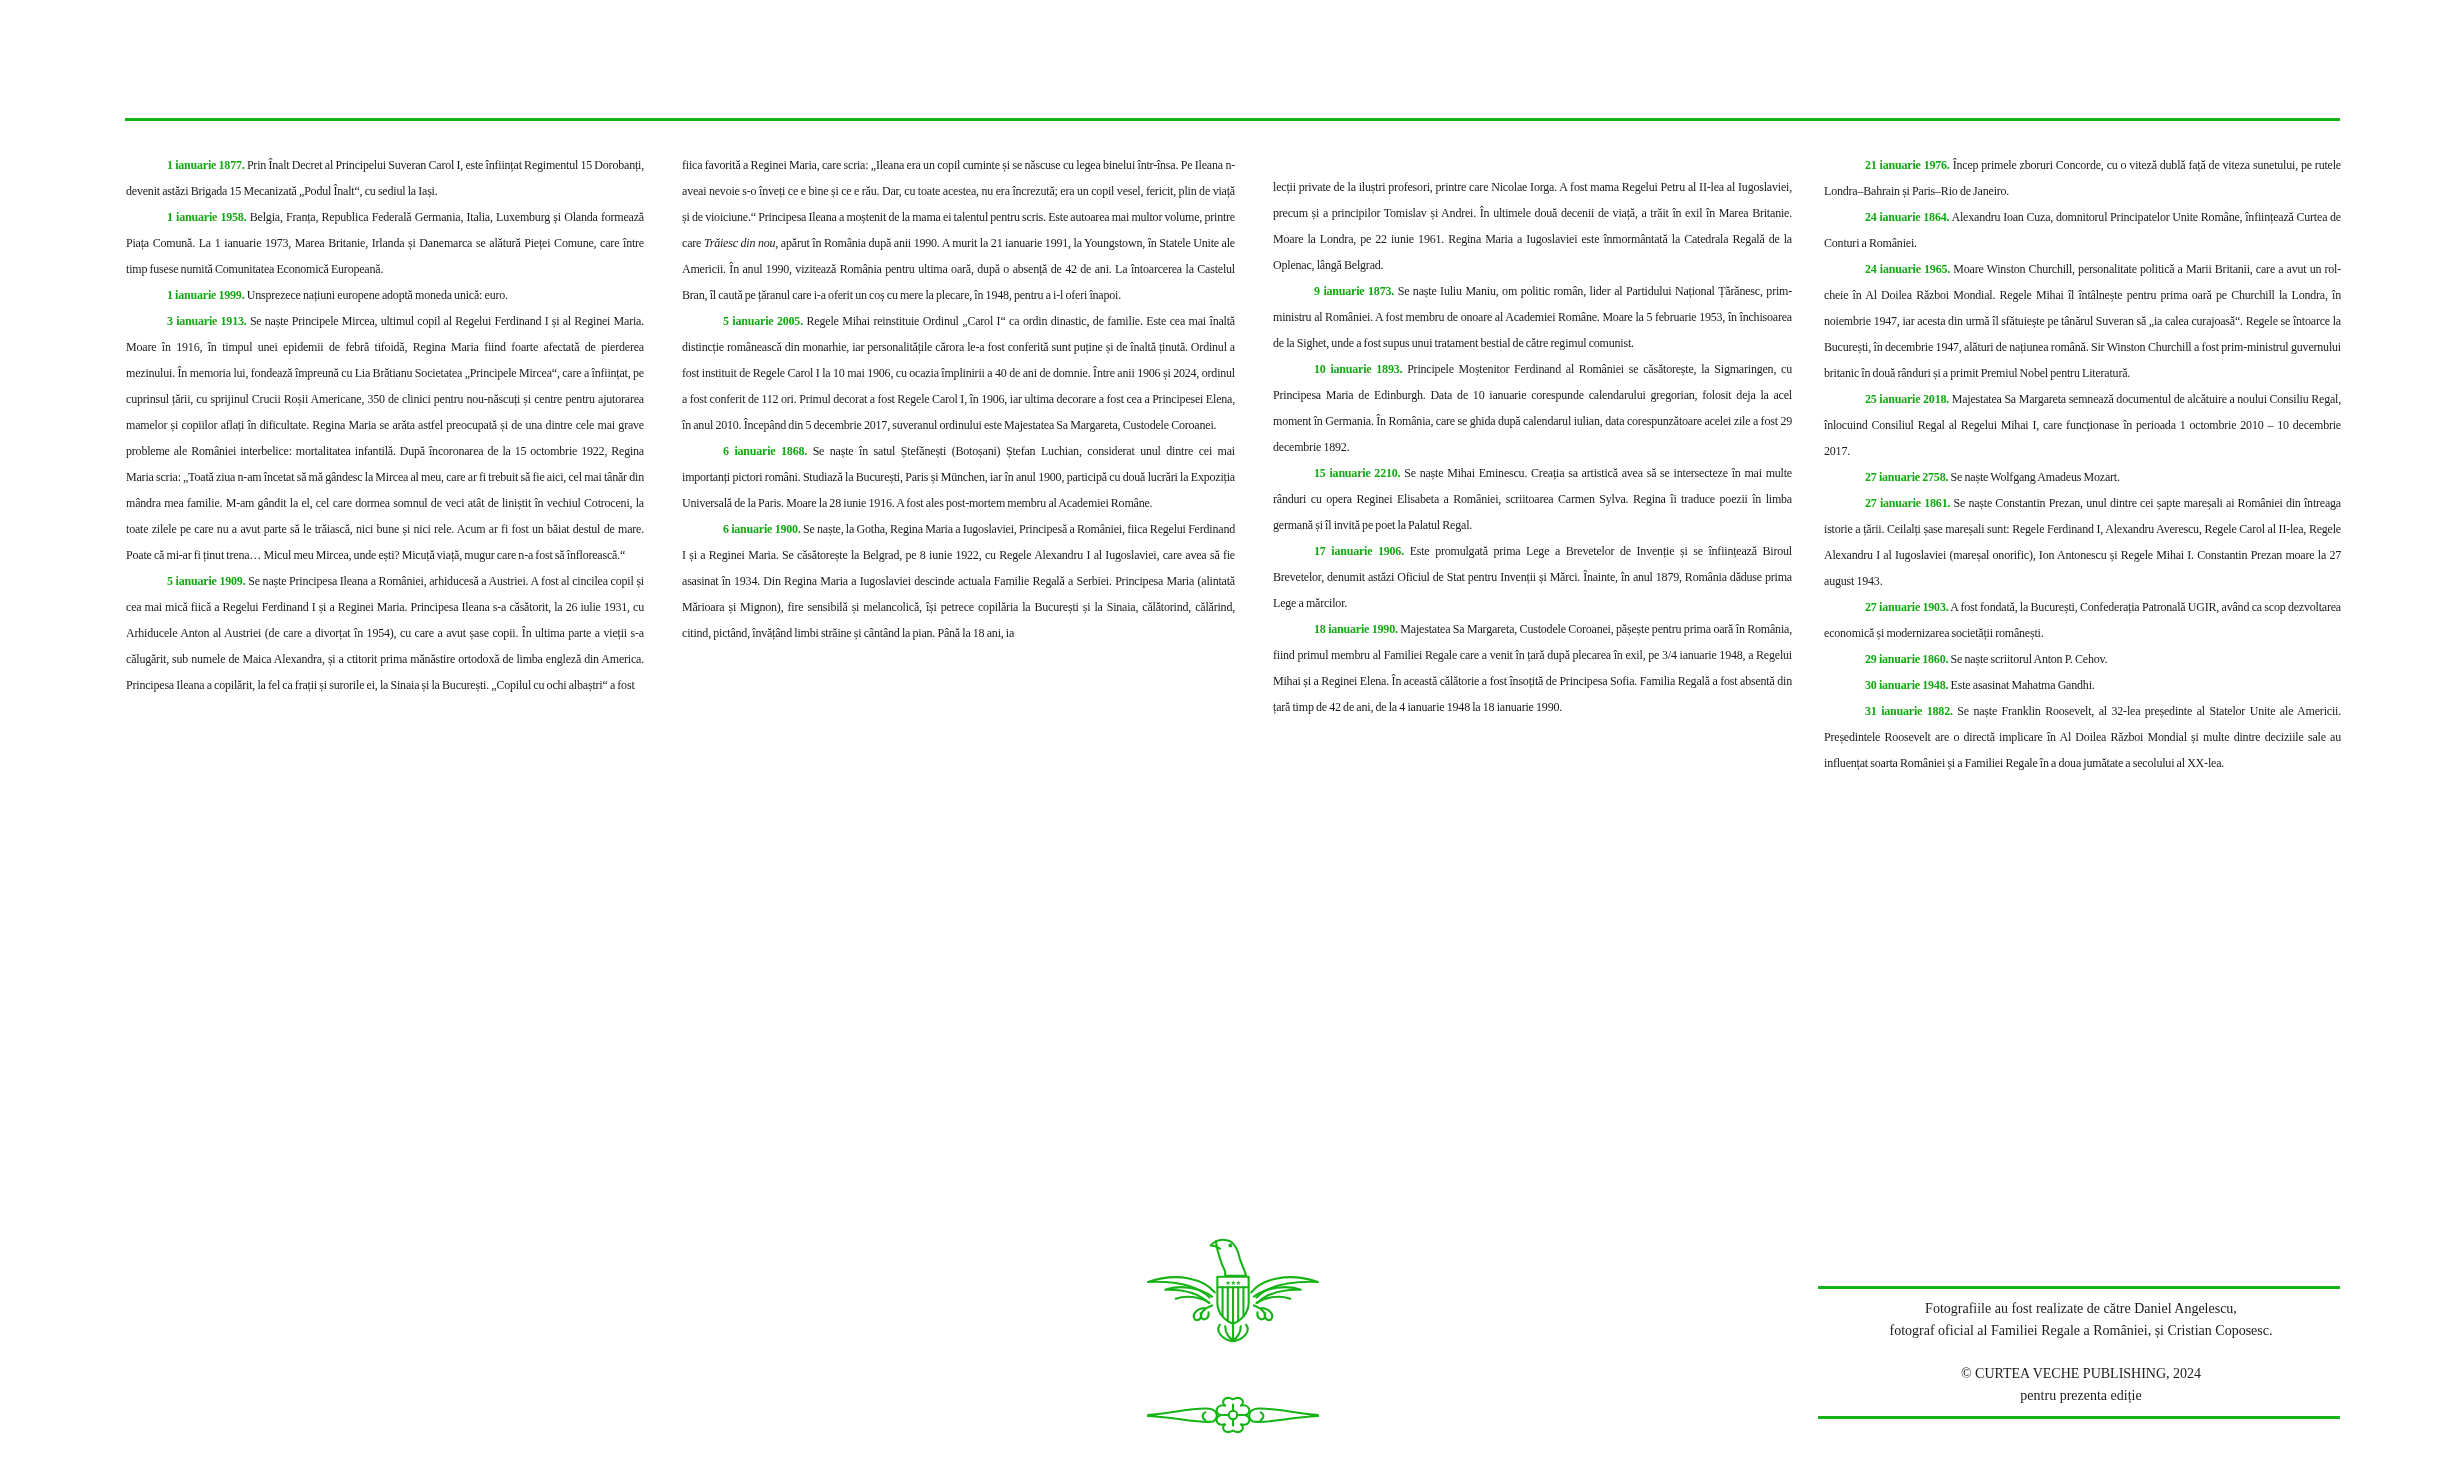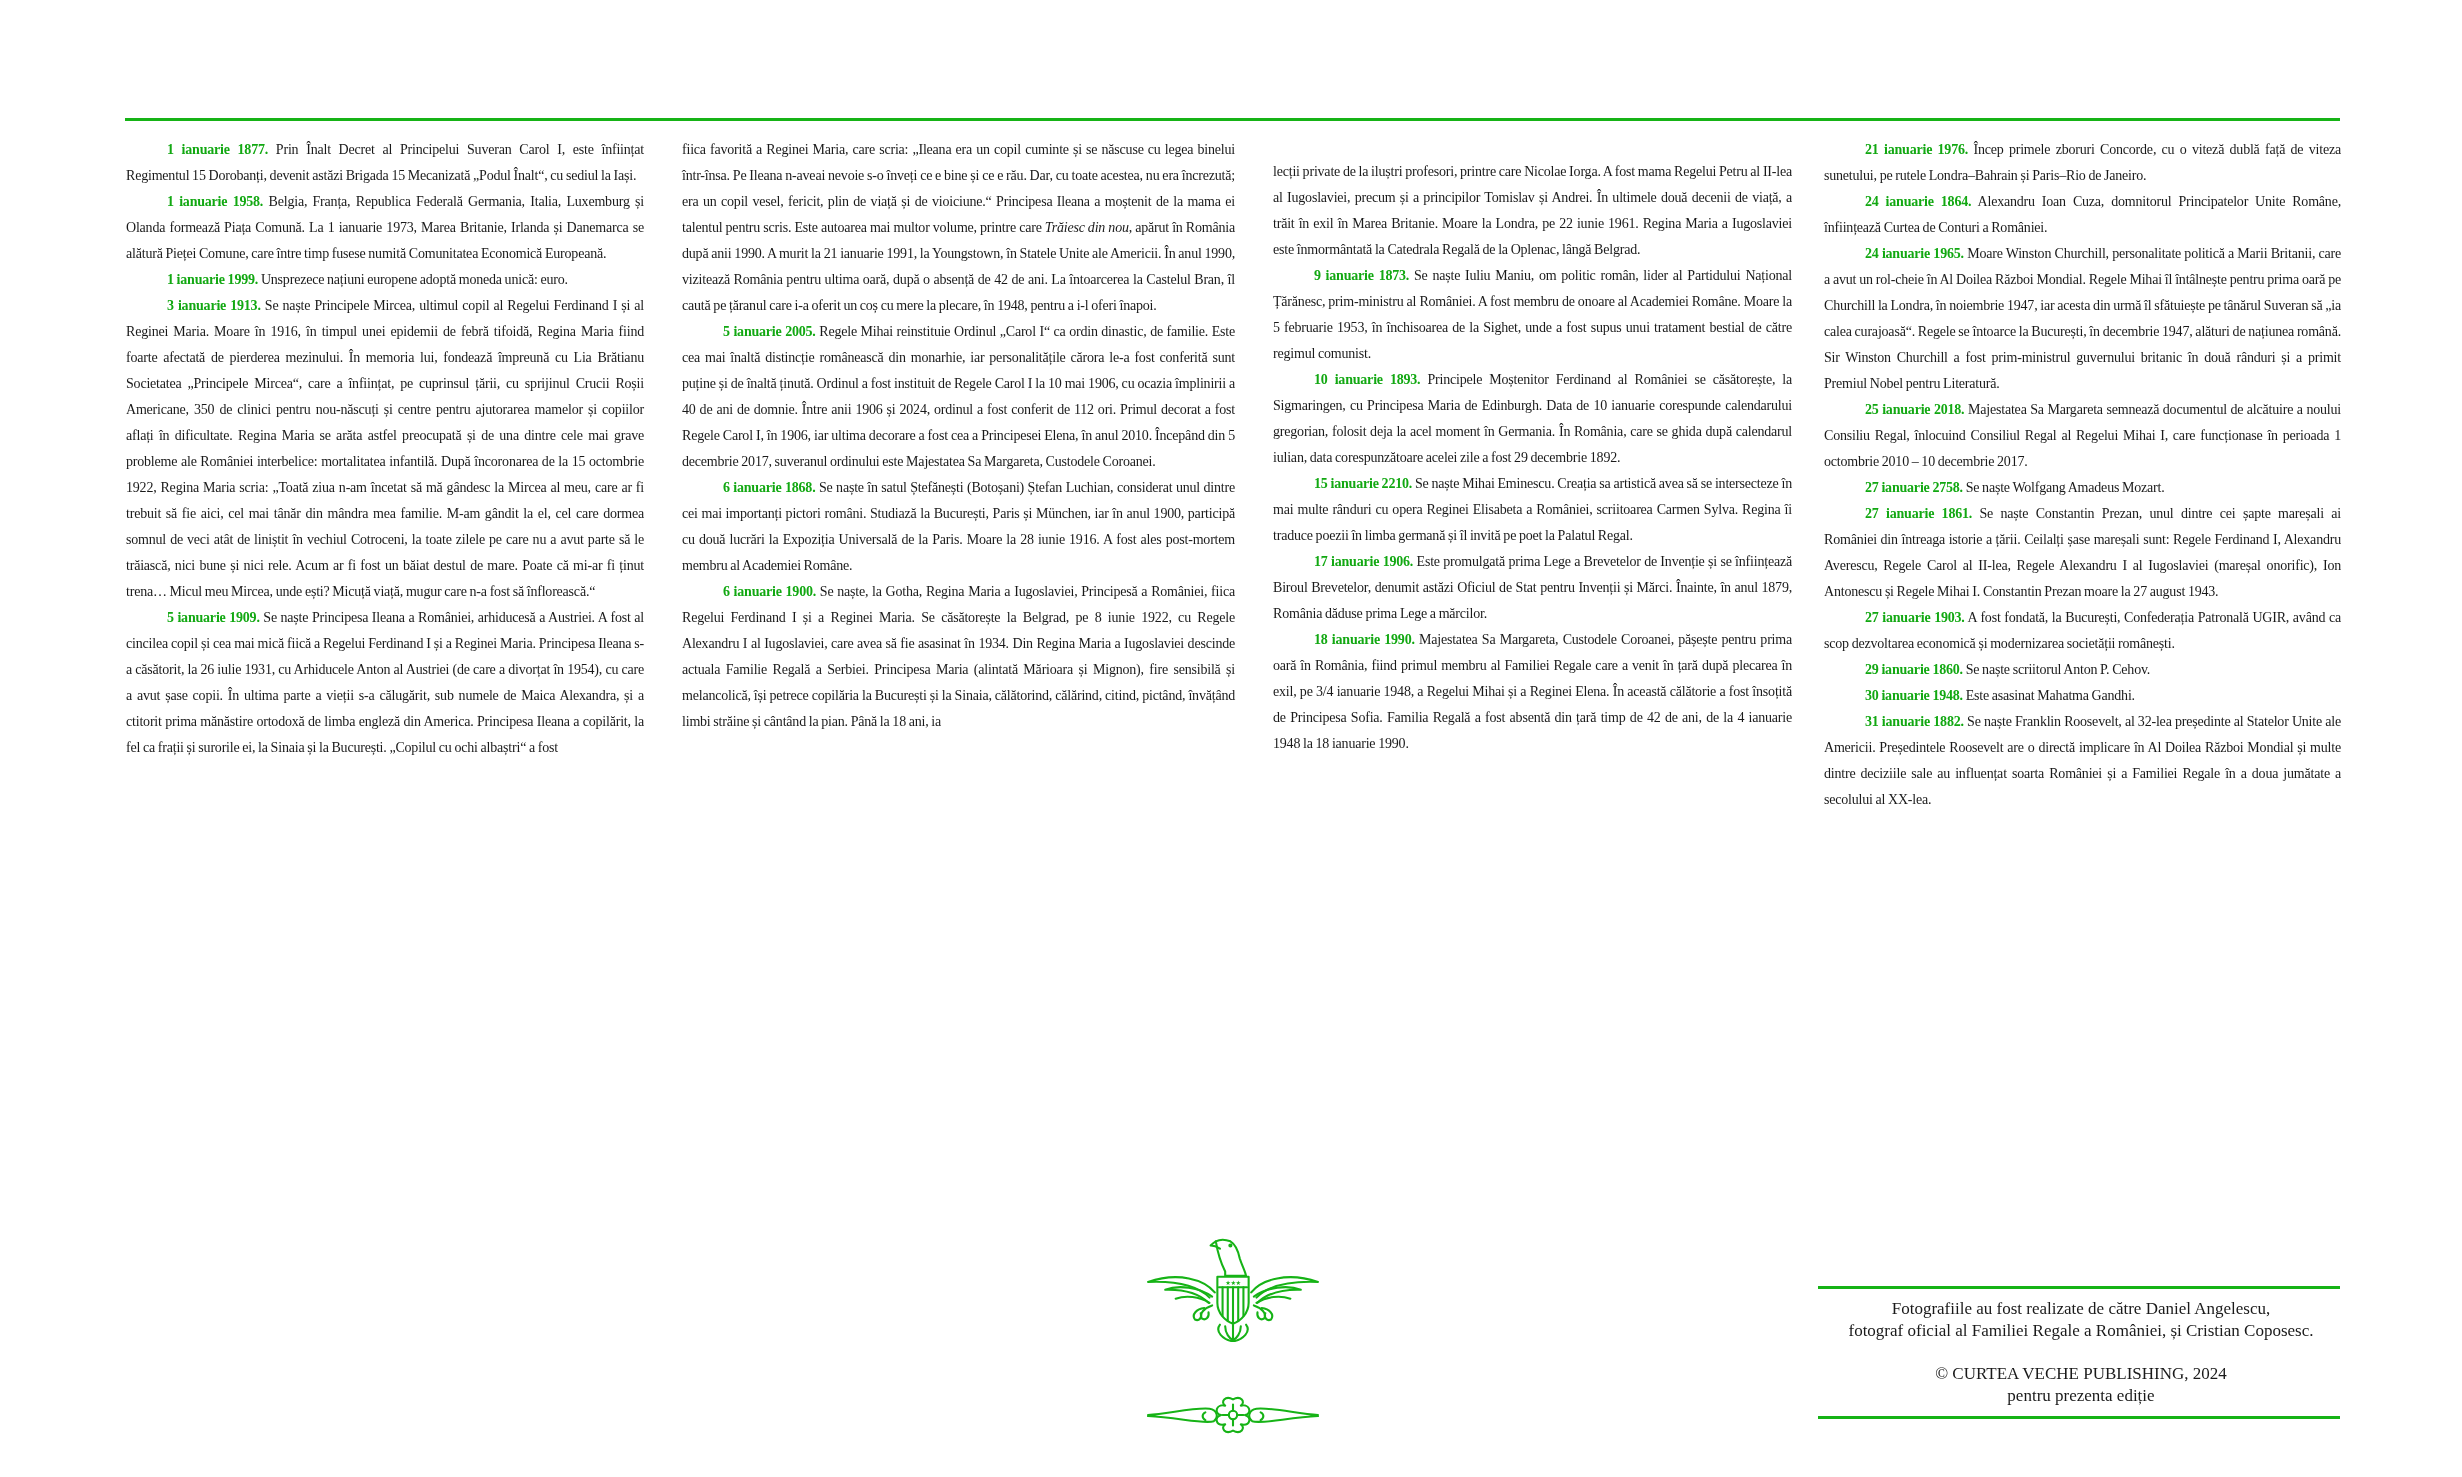--- a/index.html
+++ b/index.html
@@ -1,27 +1,27 @@
 <!DOCTYPE html>
 <html style="font-size:8.3px"><head>
 <meta charset="utf-8">
 <style>
   html, body { margin: 0; padding: 0; background: #ffffff; }
   body { width: 2462px; height: 1478px; position: relative; overflow: hidden;
          font-family: "Liberation Serif", "DejaVu Serif", serif; color: #1a1a1a; }
   .rule { position: absolute; background: #16b316; }
-  .col { position: absolute; top: 137px; font-size: 14px; line-height: 26px;
+  .col { position: absolute; top: 152px; font-size: 12px; line-height: 26px;
          text-align: justify; hyphens: manual; letter-spacing: -0.2px; word-spacing: -0.5px; }
   .col p { margin: 0; text-indent: 41px; }
   .col p.cont { text-indent: 0; }
   .date { color: #12a812; font-weight: bold; }
   em { font-style: italic; }
   .ornament { position: absolute; }
   .credits { position: absolute; left: 1818px; width: 526px; top: 1290px; text-align: center;
-             font-size: 17px; line-height: 22px; color: #1a1a1a; }
+             font-size: 14px; line-height: 22px; color: #1a1a1a; }
   .credits p { margin: 0; }
   .credits .gap { height: 21px; }
 </style>
 </head>
 <body>
 
 <div class="rule" style="left:125px; top:118px; width:2215px; height:2.6px;"></div>
 
 <div class="col" style="left:126px; width:518px;">
   <p><span class="date">1 ianuarie 1877.</span> <span>Prin Înalt Decret al Principelui Suveran Carol I, este înființat Regimentul 15 Dorobanți, devenit astăzi Brigada 15 Mecanizată „Podul Înalt“, cu sediul la Iași.</span></p>

